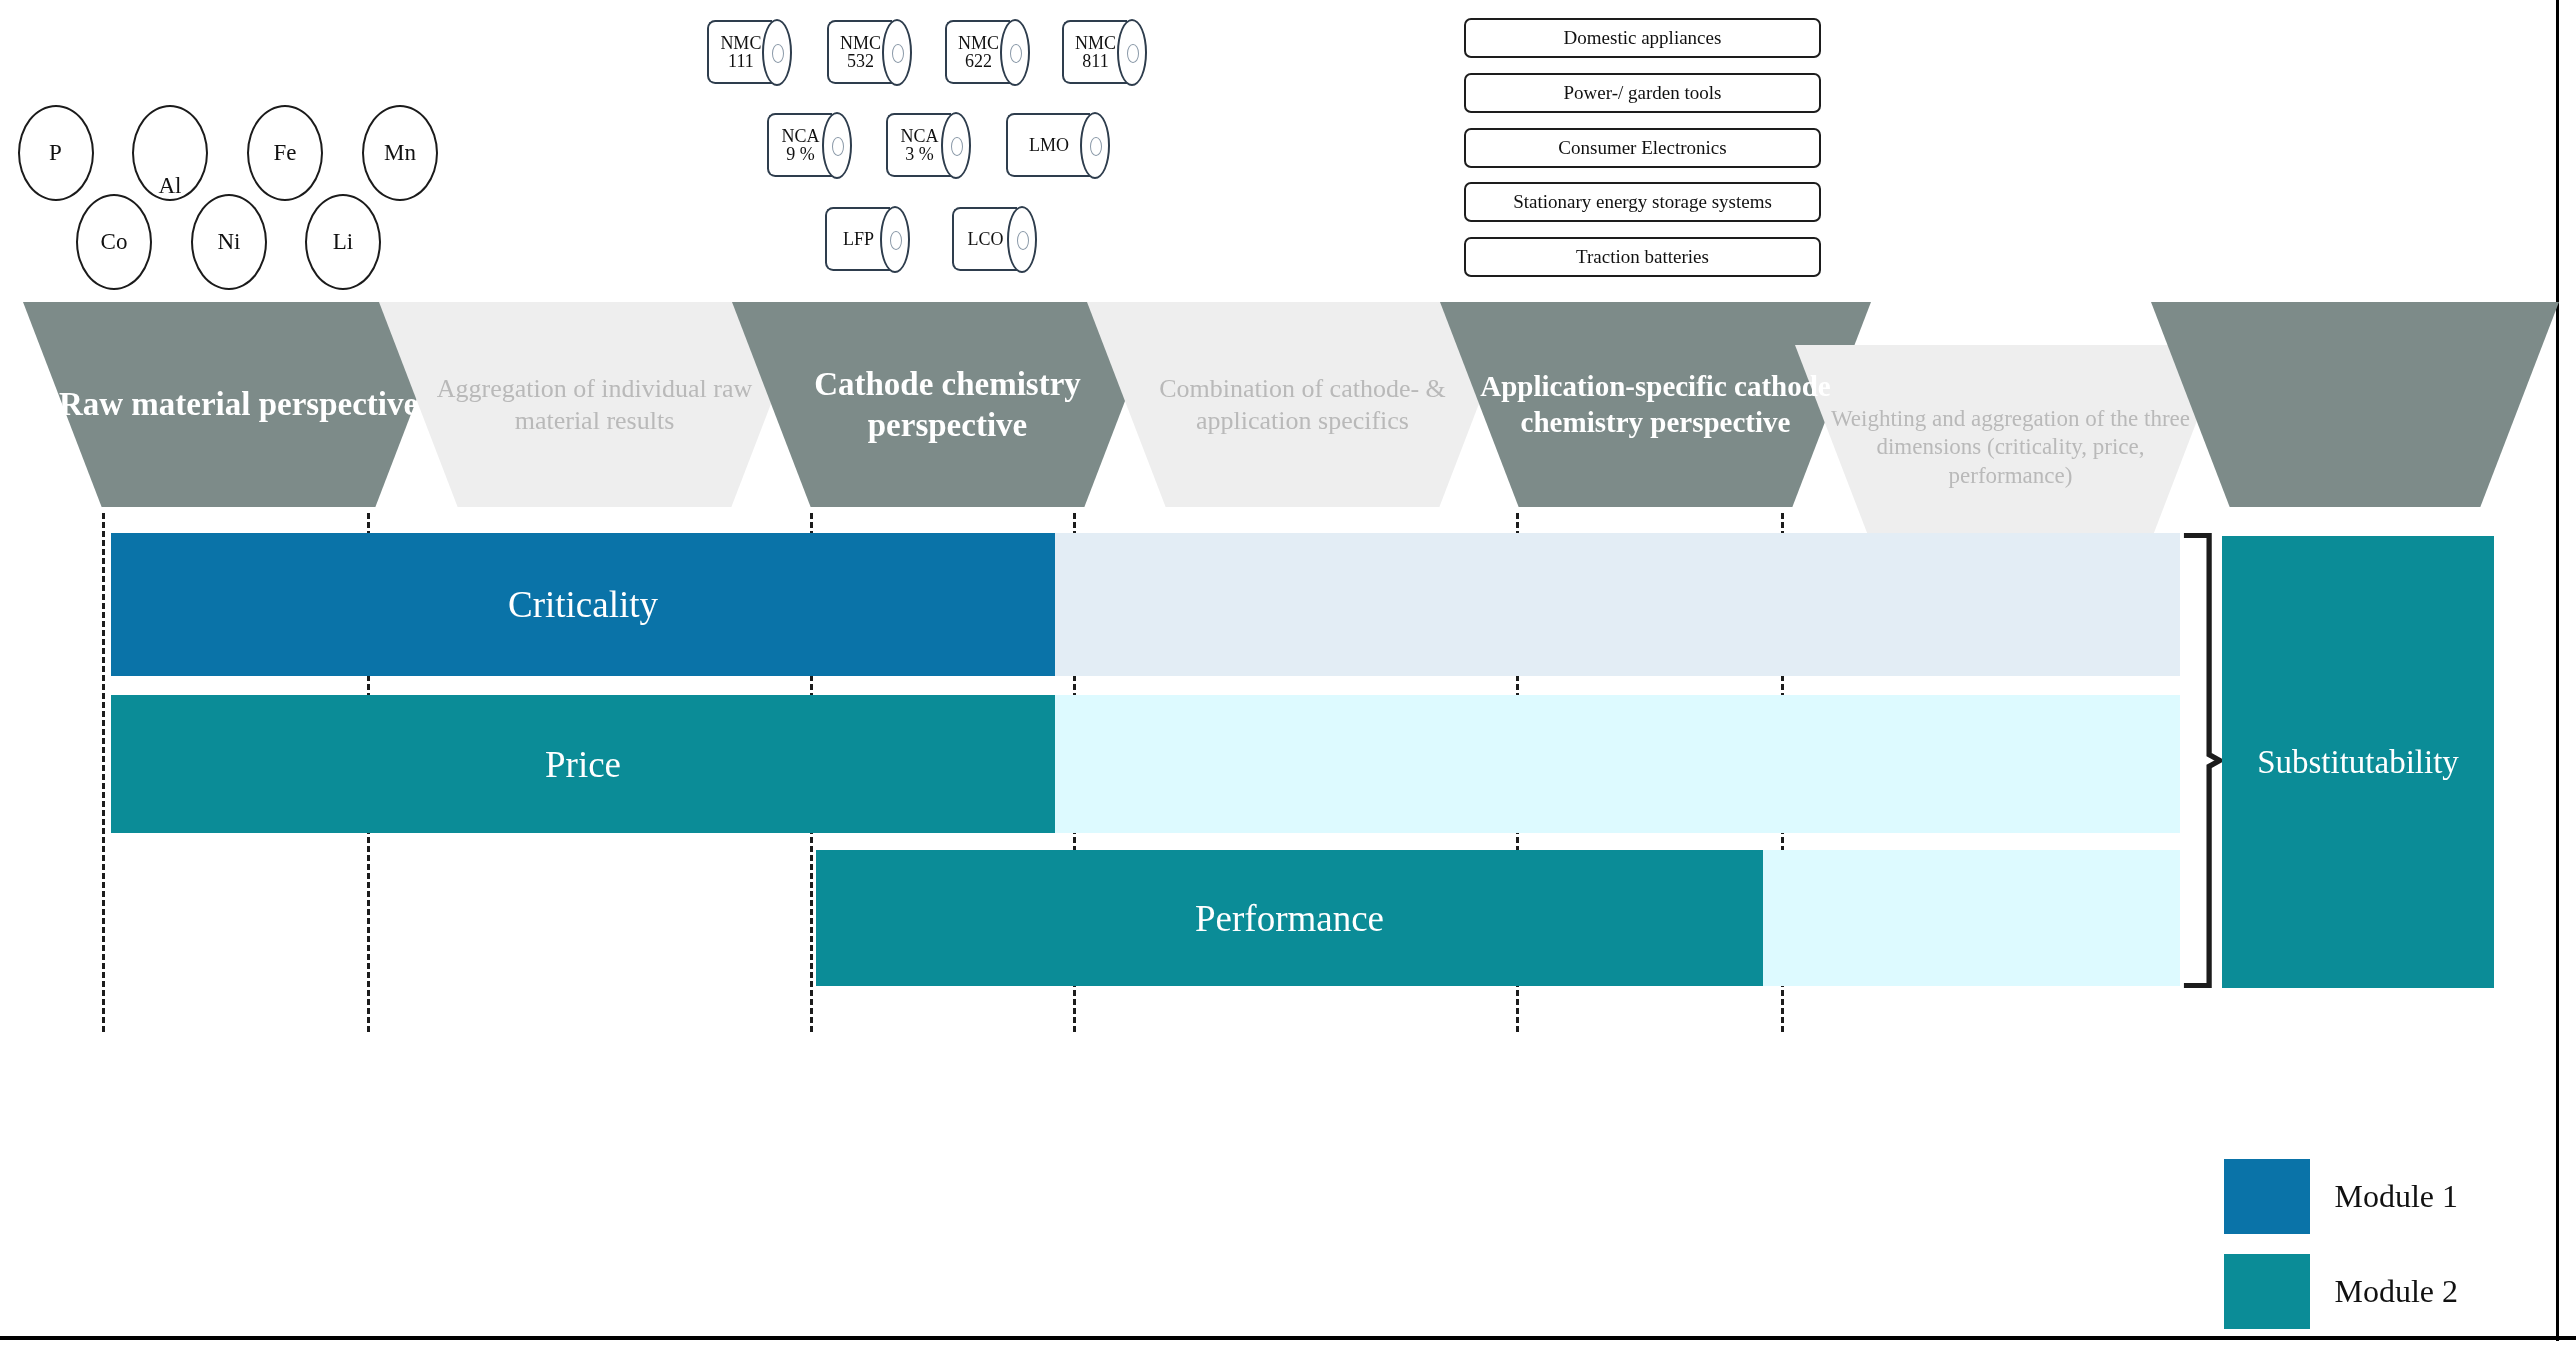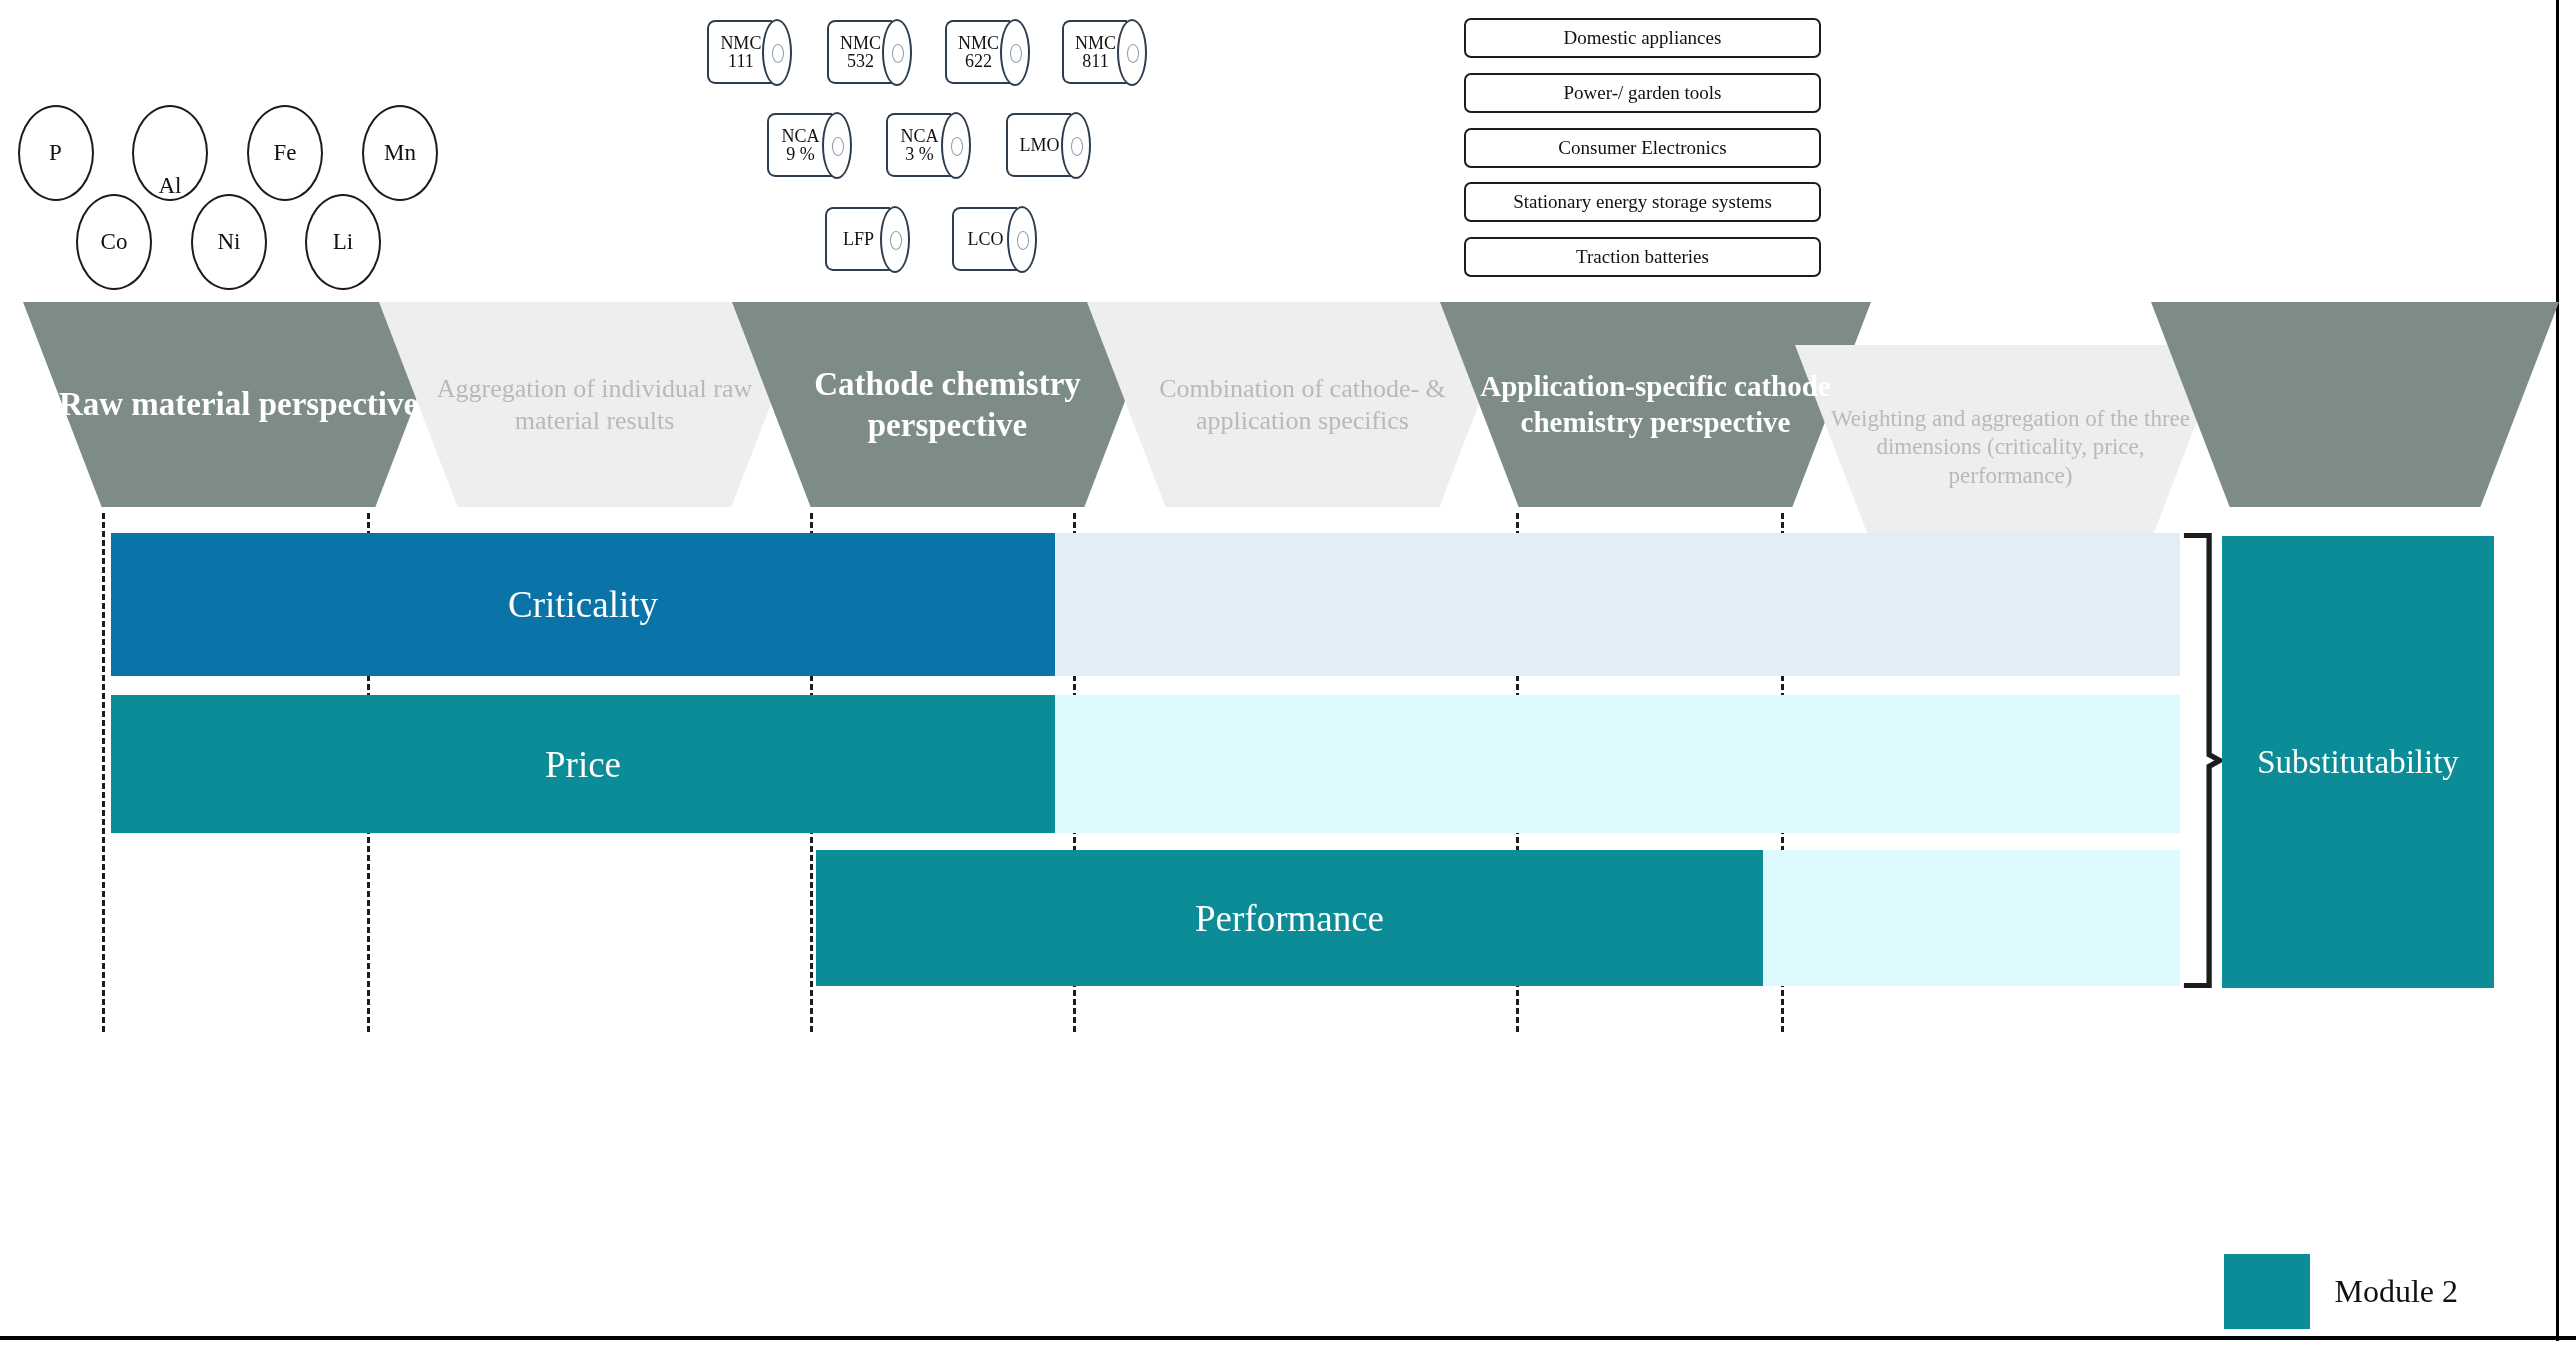--- a/index.html
+++ b/index.html
@@ -164,21 +164,21 @@
     </div>
 
     <div class="cyl" style="left:192px;top:93px;width:85px;">
       <div class="body">
         <span>NCA</span>
         <span>3 %</span>
       </div>
       <div class="cap"></div>
     </div>
 
-    <div class="cyl" style="left:312px;top:93px;width:85px;">
+    <div class="cyl" style="left:312px;top:93px;width:85px;padding-left:19px;">
       <div class="body">
         <span>LMO</span>
       </div>
       <div class="cap"></div>
     </div>
 
     <div class="cyl" style="left:131px;top:187px;width:85px;">
       <div class="body">
         <span>LFP</span>
       </div>
@@ -287,20 +287,24 @@
 
   <svg class="bracket" viewBox="0 0 70 780" preserveAspectRatio="none">
     <path d="M5,4 L48,4 L48,380 L66,390 L48,400 L48,776 L5,776" fill="none" stroke="#1c1c1c" stroke-width="9"></path>
   </svg>
 
   <div class="result-box">
     <span>Substitutability</span>
   </div>
 
   <div class="legend">
+    <div class="legend-row" style="top:0px;">
+      <span class="legend-swatch" style="background:#0a73a8;"></span>
+      <span class="legend-label">Module 1</span>
+    </div>
     <div class="legend-row" style="top:95px;">
       <span class="legend-swatch" style="background:#0b8c97;"></span>
       <span class="legend-label">Module 2</span>
     </div>
   </div>
 
   <div class="frame-right"></div>
   <div class="frame-bottom"></div>
 
 </div>

